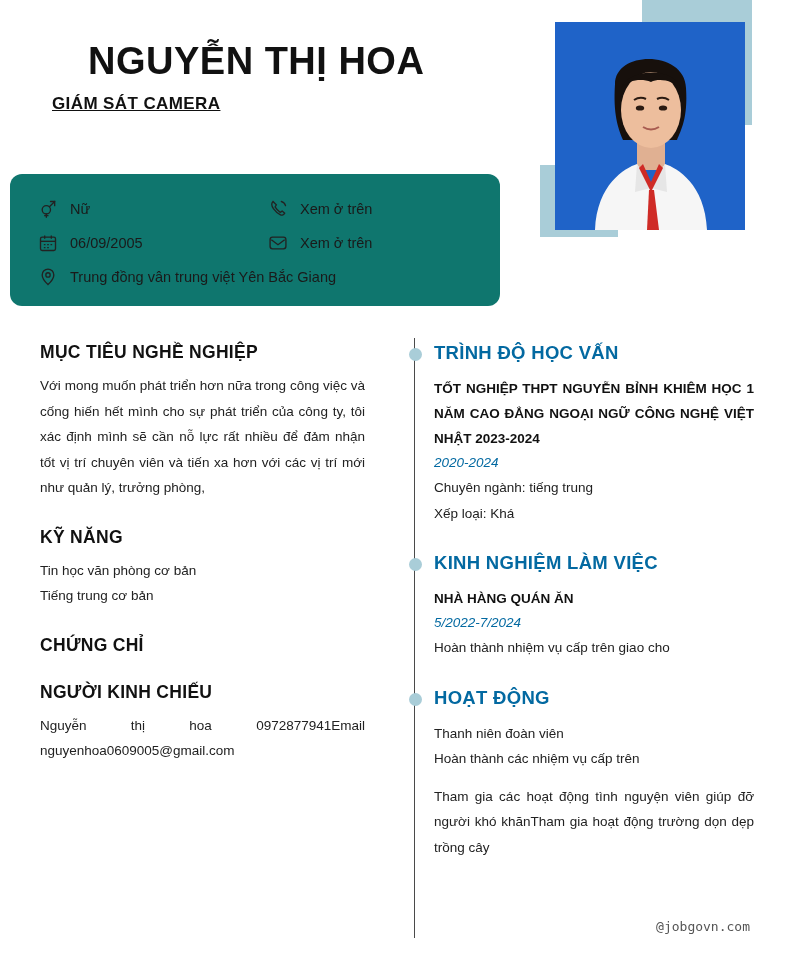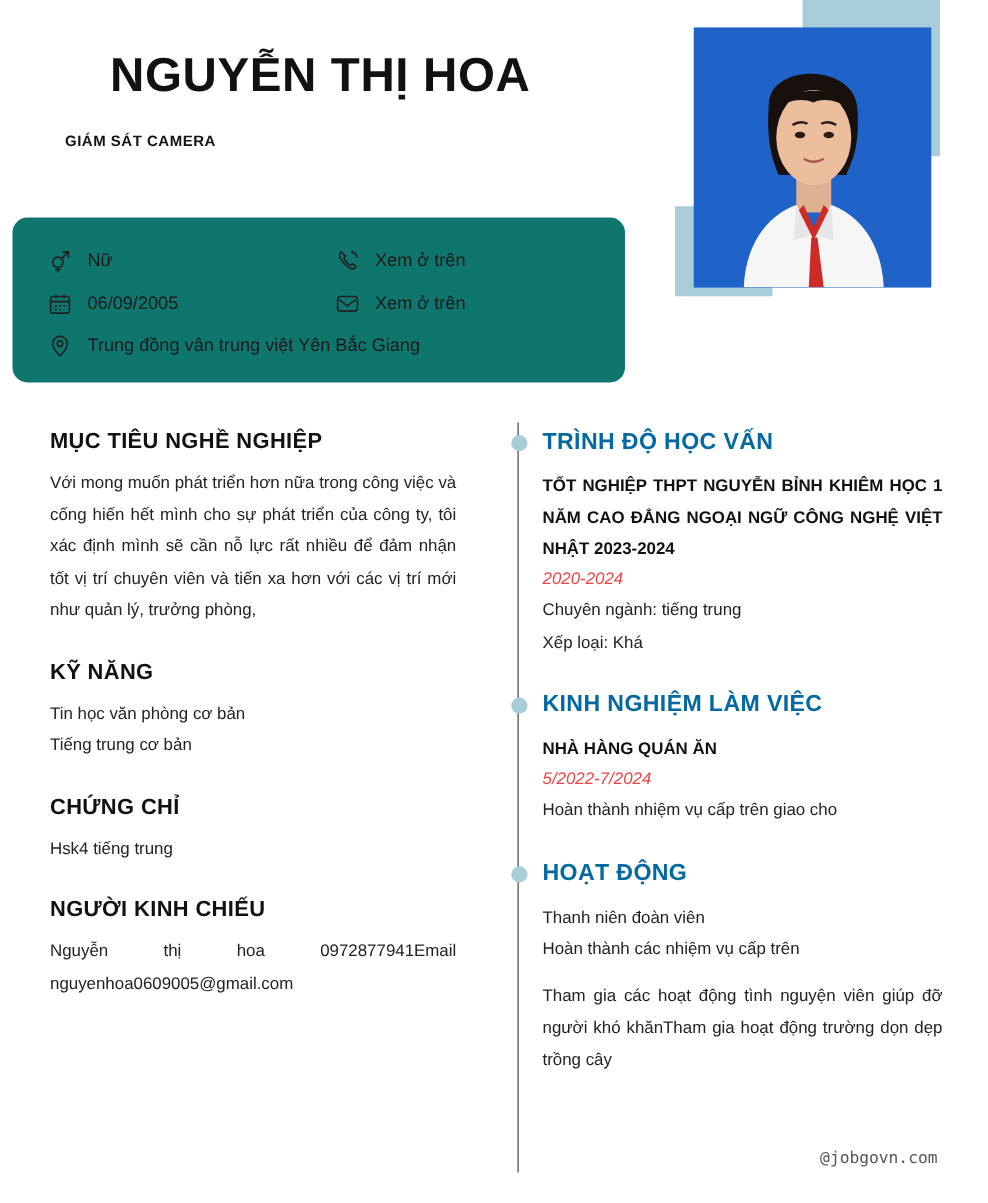--- a/index.html
+++ b/index.html
@@ -50,26 +50,27 @@
     top: 40px;
     left: 52px;
     font-size: 38px;
     font-weight: bold;
     letter-spacing: 0.5px;
     color: #111;
     margin-left: 36px;
   }
   .job-title {
     position: absolute;
-    top: 106px;
+    top: 94px;
     left: 52px;
-    font-size: 12px;
+    font-size: 17px;
     font-weight: bold;
     letter-spacing: 0.4px;
     color: #111;
+    text-decoration: underline;
   }
 
   .info-box {
     position: absolute;
     top: 174px;
     left: 10px;
     width: 490px;
     height: 132px;
     background: #0f766e;
     border-radius: 12px;
@@ -161,21 +162,21 @@
     font-size: 13.5px;
     font-weight: bold;
     line-height: 25px;
     text-align: justify;
     color: #111;
   }
   .entry-date {
     font-size: 13.5px;
     font-style: italic;
     line-height: 24px;
-    color: #ef4444;
+    color: #0369a1;
   }
 
   .watermark {
     position: absolute;
     right: 40px;
     bottom: 28px;
     font-size: 13px;
     color: #555;
     font-family: "DejaVu Sans Mono", monospace;
   }
@@ -298,21 +299,20 @@
     </div>
 
     <div class="sec-left">
       <div class="sec-title-left">KỸ NĂNG</div>
       <div class="line">Tin học văn phòng cơ bản</div>
       <div class="line">Tiếng trung cơ bản</div>
     </div>
 
     <div class="sec-left">
       <div class="sec-title-left">CHỨNG CHỈ</div>
-      <div class="line">Hsk4 tiếng trung</div>
     </div>
 
     <div class="sec-left">
       <div class="sec-title-left">NGƯỜI KINH CHIẾU</div>
       <div class="para">Nguyễn thị hoa 0972877941Email nguyenhoa0609005@gmail.com</div>
     </div>
 
   </div>
 
   <div class="col-right">

